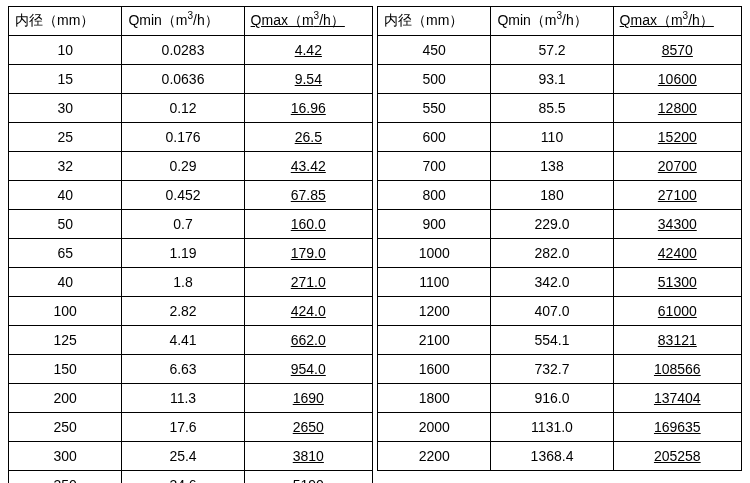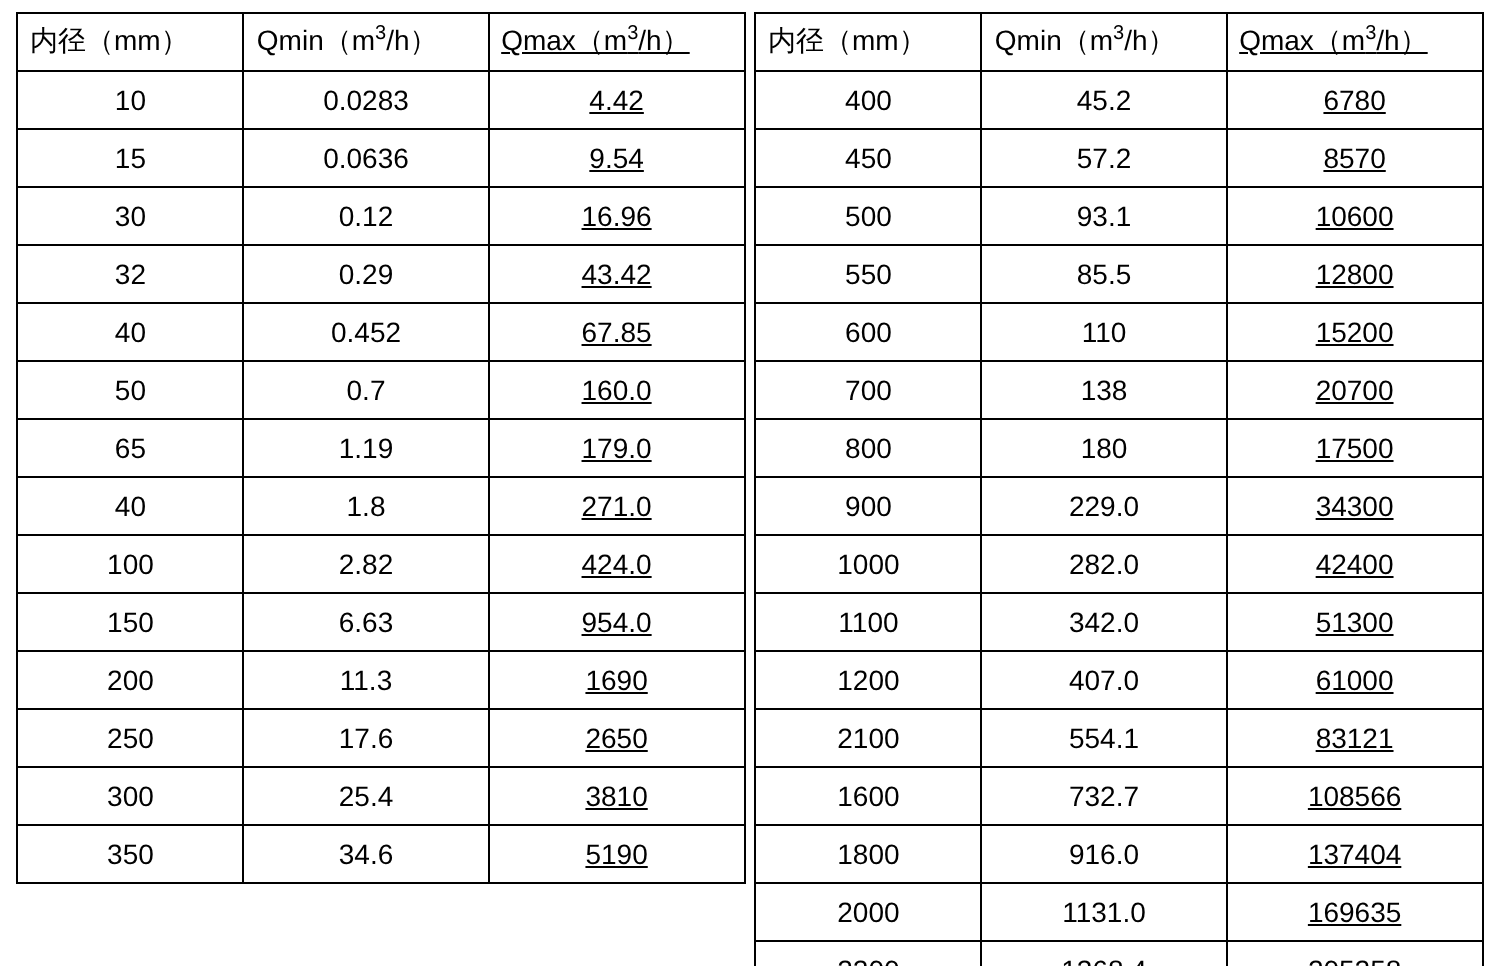--- a/index.html
+++ b/index.html
@@ -81,20 +81,25 @@
           <td class="col-dn">15</td>
           <td class="col-qmin">0.0636</td>
           <td class="col-qmax">9.54</td>
         </tr>
         <tr>
           <td class="col-dn">30</td>
           <td class="col-qmin">0.12</td>
           <td class="col-qmax">16.96</td>
         </tr>
         <tr>
+          <td class="col-dn">25</td>
+          <td class="col-qmin">0.176</td>
+          <td class="col-qmax">26.5</td>
+        </tr>
+        <tr>
           <td class="col-dn">32</td>
           <td class="col-qmin">0.29</td>
           <td class="col-qmax">43.42</td>
         </tr>
         <tr>
           <td class="col-dn">40</td>
           <td class="col-qmin">0.452</td>
           <td class="col-qmax">67.85</td>
         </tr>
         <tr>
@@ -109,20 +114,25 @@
         </tr>
         <tr>
           <td class="col-dn">40</td>
           <td class="col-qmin">1.8</td>
           <td class="col-qmax">271.0</td>
         </tr>
         <tr>
           <td class="col-dn">100</td>
           <td class="col-qmin">2.82</td>
           <td class="col-qmax">424.0</td>
+        </tr>
+        <tr>
+          <td class="col-dn">125</td>
+          <td class="col-qmin">4.41</td>
+          <td class="col-qmax">662.0</td>
         </tr>
         <tr>
           <td class="col-dn">150</td>
           <td class="col-qmin">6.63</td>
           <td class="col-qmax">954.0</td>
         </tr>
         <tr>
           <td class="col-dn">200</td>
           <td class="col-qmin">11.3</td>
           <td class="col-qmax">1690</td>
@@ -148,25 +158,20 @@
   <table class="flow-table">
     <thead>
       <tr>
         <th class="col-dn hdr-cell">内径（mm）</th>
         <th class="col-qmin hdr-cell"><span>Qmin（m</span><span class="unit-sup">3</span><span>/h）</span></th>
         <th class="col-qmax hdr-cell"><span>Qmax（m</span><span class="unit-sup">3</span><span>/h）</span></th>
       </tr>
     </thead>
     <tbody>
         <tr>
-          <td class="col-dn">400</td>
-          <td class="col-qmin">45.2</td>
-          <td class="col-qmax">6780</td>
-        </tr>
-        <tr>
           <td class="col-dn">450</td>
           <td class="col-qmin">57.2</td>
           <td class="col-qmax">8570</td>
         </tr>
         <tr>
           <td class="col-dn">500</td>
           <td class="col-qmin">93.1</td>
           <td class="col-qmax">10600</td>
         </tr>
         <tr>
@@ -180,21 +185,21 @@
           <td class="col-qmax">15200</td>
         </tr>
         <tr>
           <td class="col-dn">700</td>
           <td class="col-qmin">138</td>
           <td class="col-qmax">20700</td>
         </tr>
         <tr>
           <td class="col-dn">800</td>
           <td class="col-qmin">180</td>
-          <td class="col-qmax">17500</td>
+          <td class="col-qmax">27100</td>
         </tr>
         <tr>
           <td class="col-dn">900</td>
           <td class="col-qmin">229.0</td>
           <td class="col-qmax">34300</td>
         </tr>
         <tr>
           <td class="col-dn">1000</td>
           <td class="col-qmin">282.0</td>
           <td class="col-qmax">42400</td>

